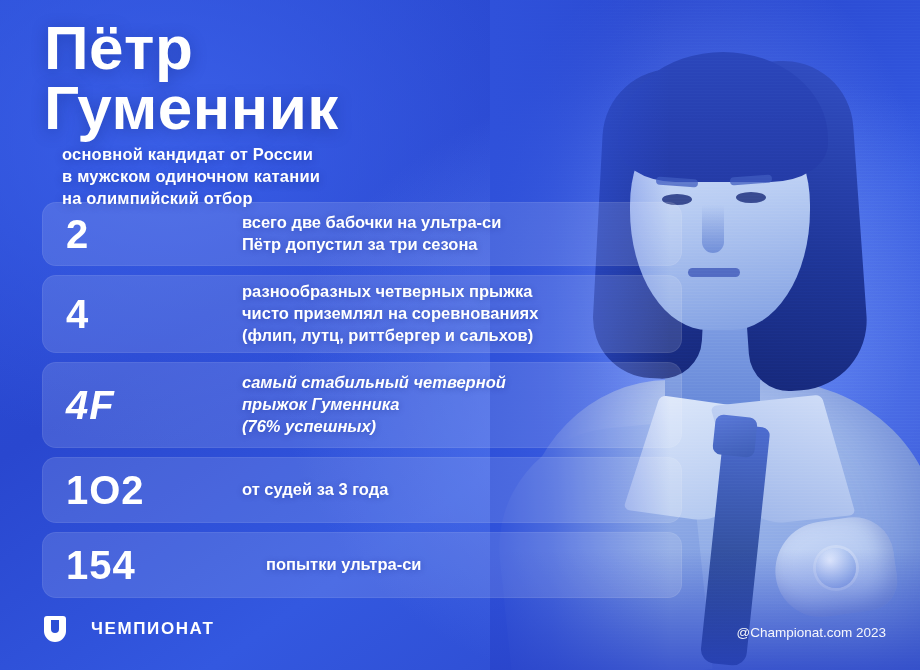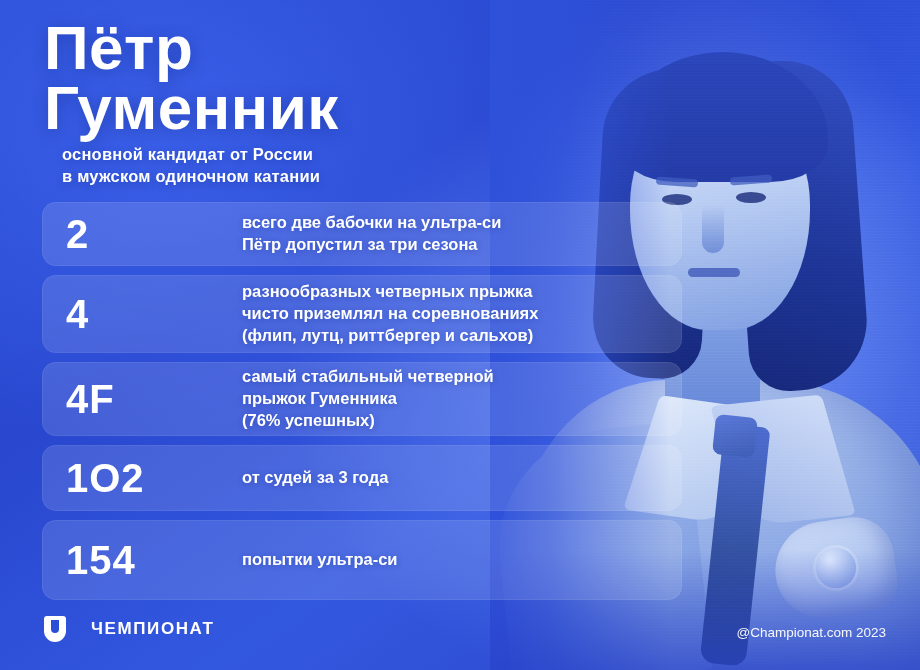--- a/index.html
+++ b/index.html
@@ -249,23 +249,23 @@
     display: flex;
     align-items: center;
     background: rgba(255,255,255,0.13);
     border-radius: 14px;
     margin-bottom: 9px;
     min-height: 62px;
     box-shadow: inset 0 0 0 1px rgba(255,255,255,0.07);
   }
   .stat-row.r1 { height: 64px; }
   .stat-row.r2 { height: 78px; }
-  .stat-row.r3 { height: 74px; }
+  .stat-row.r3 { height: 86px; font-style: italic; }
   .stat-row.r4 { height: 66px; }
-  .stat-row.r5 { height: 80px; }
+  .stat-row.r5 { height: 66px; gap: 24px; }
 
   .stat-value {
     width: 200px;
     flex: 0 0 200px;
     padding-left: 24px;
     box-sizing: border-box;
     color: #ffffff;
     font-weight: 700;
     font-size: 40px;
     letter-spacing: 1px;
@@ -355,20 +355,21 @@
   </div>
 
   <div class="title">
     <span>Пётр</span>
     <span class="line2">Гуменник</span>
   </div>
 
   <div class="subtitle">
     <span>основной кандидат от России</span>
     <span>в мужском одиночном катании</span>
+    <span>на олимпийский отбор</span>
   </div>
 
   <div class="stats">
 
     <div class="stat-row r1">
       <div class="stat-value">2</div>
       <div class="stat-text">
         <span>всего две бабочки на ультра-си</span>
         <span>Пётр допустил за три сезона</span>
       </div>

